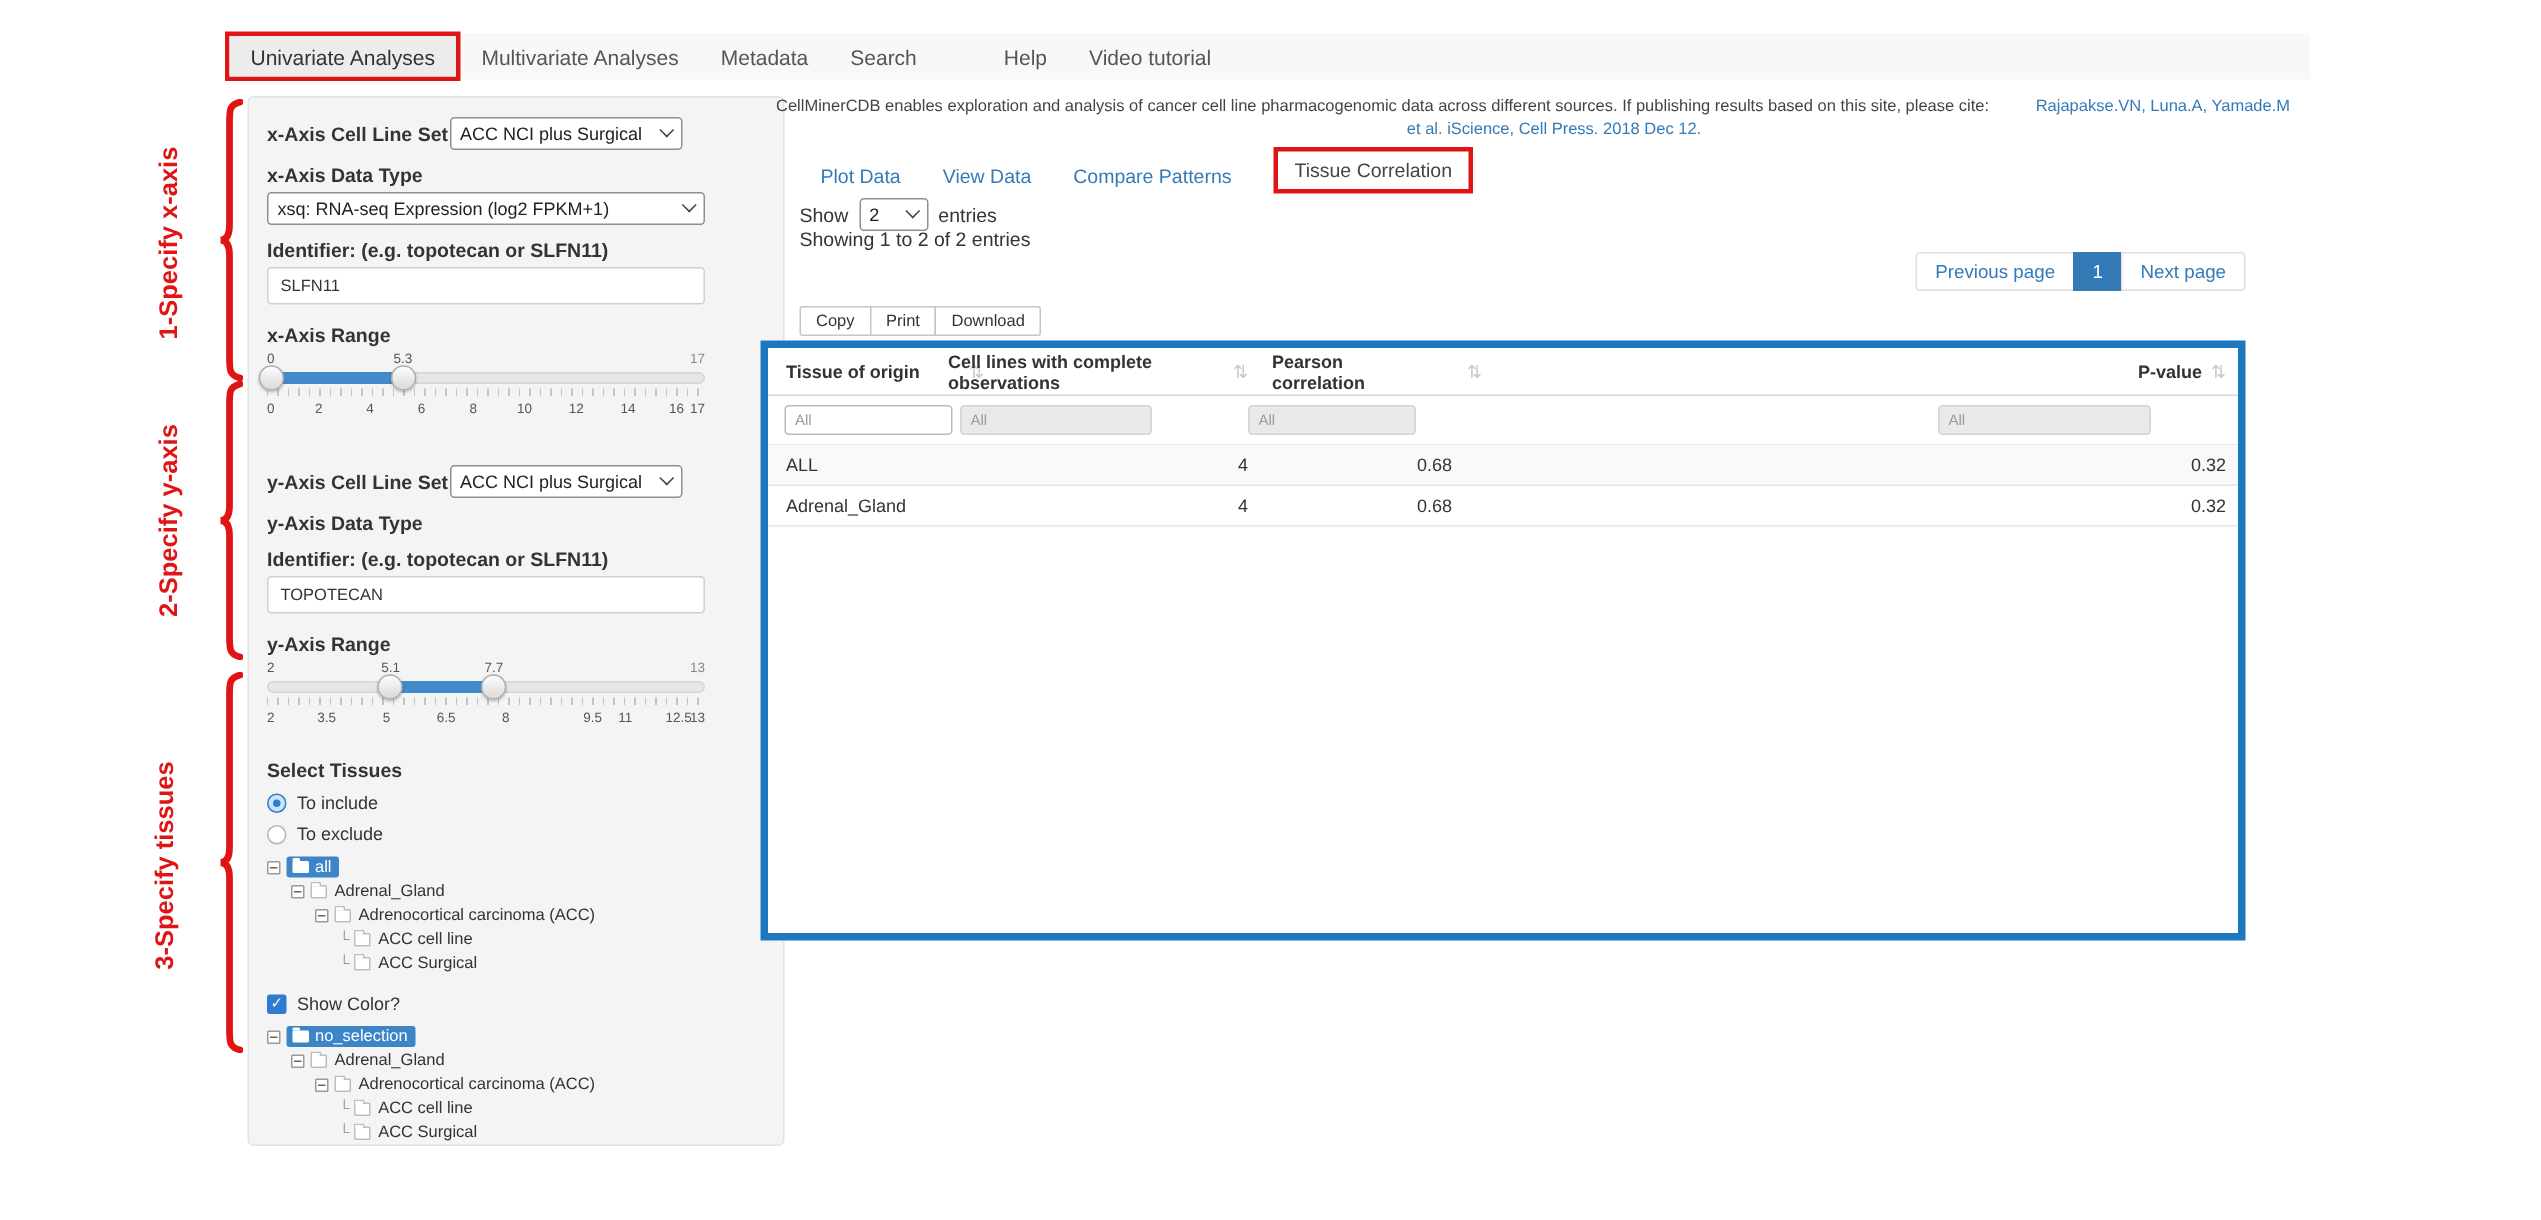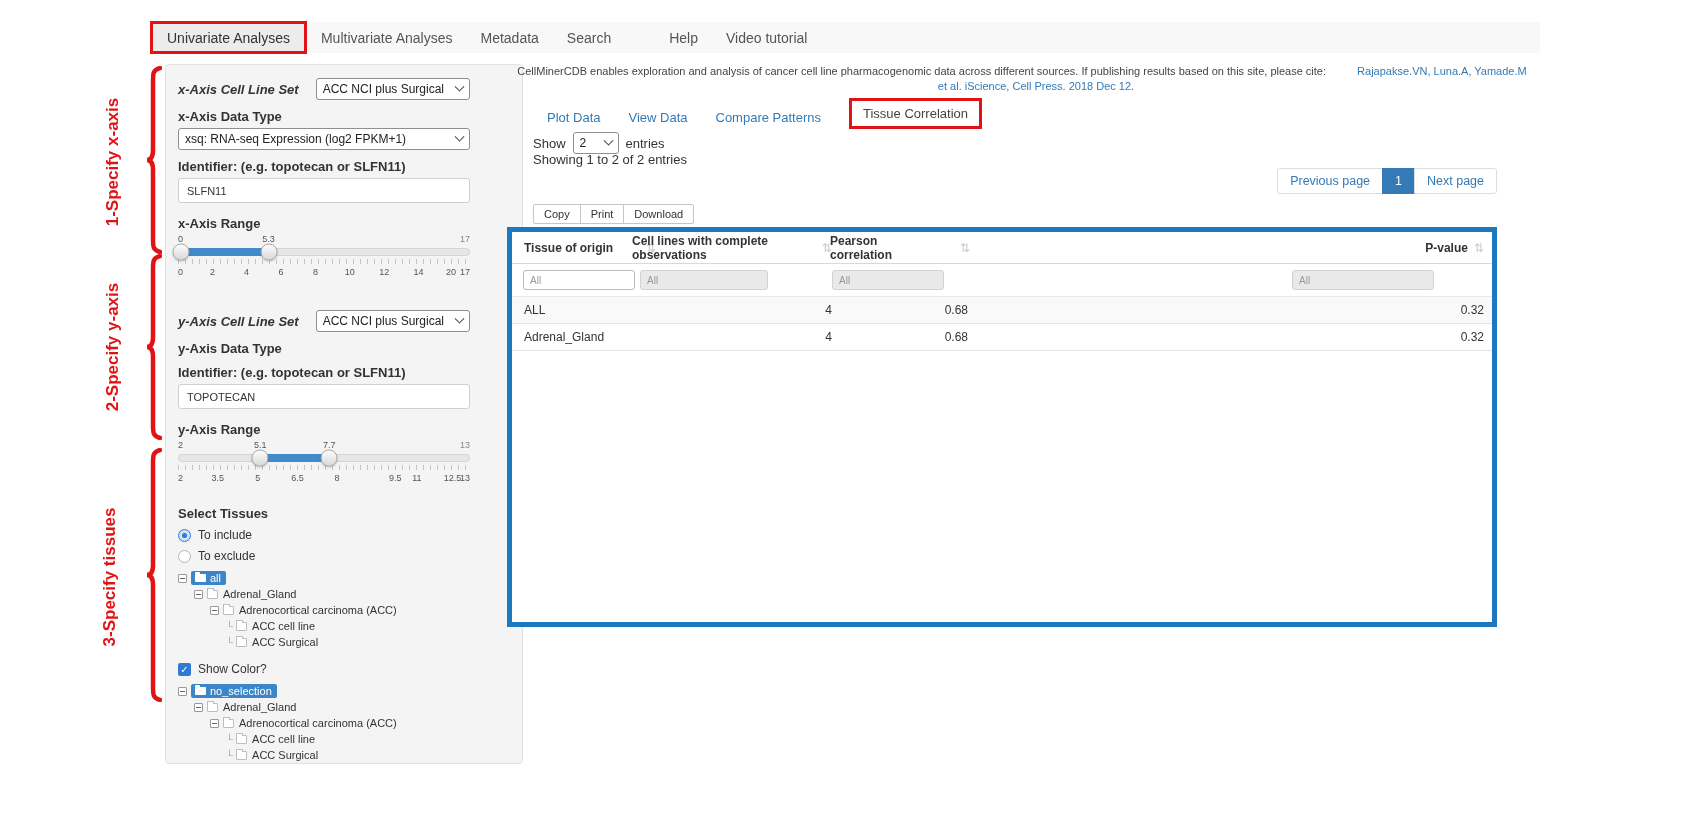--- a/index.html
+++ b/index.html
@@ -17,21 +17,21 @@
   .bracket { position:absolute; left:146px; width:16px; }
   .bracket svg { display:block; }
   .annot-anchor { position:absolute; width:0; height:0; }
   .annot-label { position:absolute; transform:translate(-50%,-50%) rotate(-90deg); white-space:nowrap; color:var(--annotation-red,#e11415); font-weight:bold; font-size:17px; }
 
   
   .sidebar { position:absolute; left:165px; top:64px; width:358px; height:700px; background:#f4f4f4; border:1px solid #e2e2e2; border-radius:4px; padding:13px 0 0 12px; }
   .side-inner { width:292px; }
   .fld-label { font-weight:bold; font-size:13px; color:#333; margin-top:9px; }
   .inline-row { display:flex; align-items:center; white-space:nowrap; }
-  .inline-row .fld-label { margin-top:0; margin-right:17px;font-style:italic; }
+  .inline-row .fld-label { margin-top:0; margin-right:1px; }
   .sel { background:#fff; border:1px solid #8f8f8f; border-radius:3px; height:22px; display:flex; align-items:center; justify-content:space-between; padding:0 6px; font-size:12px; color:#222; cursor:pointer; }
   .sel-sm { width:155px; }
   .sel-wide { width:292px; margin-top:4px; }
   .chev { width:7px; height:7px; border-right:1.6px solid #444; border-bottom:1.6px solid #444; transform:rotate(45deg) translate(-2px,-2px); flex:0 0 auto; margin-left:6px; }
   .txt-input { width:292px; height:25px; border:1px solid #cfcfcf; border-radius:3px; background:#fff; font-size:11px; color:#333; padding:0 8px; margin-top:4px; font-family:"Liberation Sans", sans-serif; }
 
   
   .slider { position:relative; width:292px; height:50px; margin-top:3px; }
   .sl-lab { position:absolute; top:0; font-size:9px; color:#555; transform:translateX(-50%); }
   .sl-lab.edge-l { transform:none; left:0; }
@@ -88,21 +88,21 @@
   
   .tablebox { position:absolute; top:163px; left:0; width:990px; height:400px; border:5px solid var(--table-border,#1c79c0); background:#fff; }
   .trow { position:relative; width:100%; }
   .hrow { height:32px; border-bottom:1px solid #d9d9d9; font-weight:bold; font-size:12px; }
   .frow { height:33px; border-bottom:1px solid #e9e9e9; }
   .drow { height:27px; border-bottom:1px solid #e5e5e5; font-size:12px; }
   .drow.odd { background:#f9f9f9; }
   .cell { position:absolute; top:0; height:100%; display:flex; align-items:center; }
   .hc1 { left:12px; width:132px; justify-content:space-between; }
   .hc2 { left:120px; width:200px; justify-content:space-between; }
-  .hc3 { left:318px; width:140px; justify-content:center;gap:12px; }
+  .hc3 { left:336px; width:140px; justify-content:center;gap:12px; }
   .hc4 { right:8px; width:220px; justify-content:flex-end; }
   .dc1 { left:12px; width:200px; }
   .dc2 { left:125px; width:195px; justify-content:flex-end; }
   .dc3 { left:318px; width:138px; justify-content:flex-end; }
   .dc4 { right:8px; width:220px; justify-content:flex-end; }
   .sort { color:#c9c9c9; font-size:12px; margin-left:6px; font-weight:normal; }
   .flt { position:absolute; top:6px; height:20px; border-radius:3px; font-size:10px; padding:0 6px; color:#444; font-family:"Liberation Sans", sans-serif; }
   .flt::placeholder { color:#9a9a9a; }
   .flt.white { background:#fff; border:1px solid #b9b9b9; }
   .flt.gray { background:#e9e9e9; border:1px solid #d2d2d2; }
@@ -178,21 +178,21 @@
         <div class="sl-handle" style="left:1%;"></div>
         <div class="sl-handle" style="left:31%;"></div>
         <span class="sl-ticklab first" style="left:0;">0</span>
         <span class="sl-ticklab" style="left:11.8%;">2</span>
         <span class="sl-ticklab" style="left:23.5%;">4</span>
         <span class="sl-ticklab" style="left:35.3%;">6</span>
         <span class="sl-ticklab" style="left:47.1%;">8</span>
         <span class="sl-ticklab" style="left:58.8%;">10</span>
         <span class="sl-ticklab" style="left:70.6%;">12</span>
         <span class="sl-ticklab" style="left:82.4%;">14</span>
-        <span class="sl-ticklab" style="left:93.5%;">20</span>
+        <span class="sl-ticklab" style="left:93.5%;">16</span>
         <span class="sl-ticklab last" style="left:100%;">17</span>
       </div>
 
       
       <div class="inline-row" style="margin-top:26px;">
         <span class="fld-label">y-Axis Cell Line Set</span>
         <div class="sel sel-sm">
           <span>ACC NCI plus Surgical</span>
           <span class="chev"></span>
         </div>

